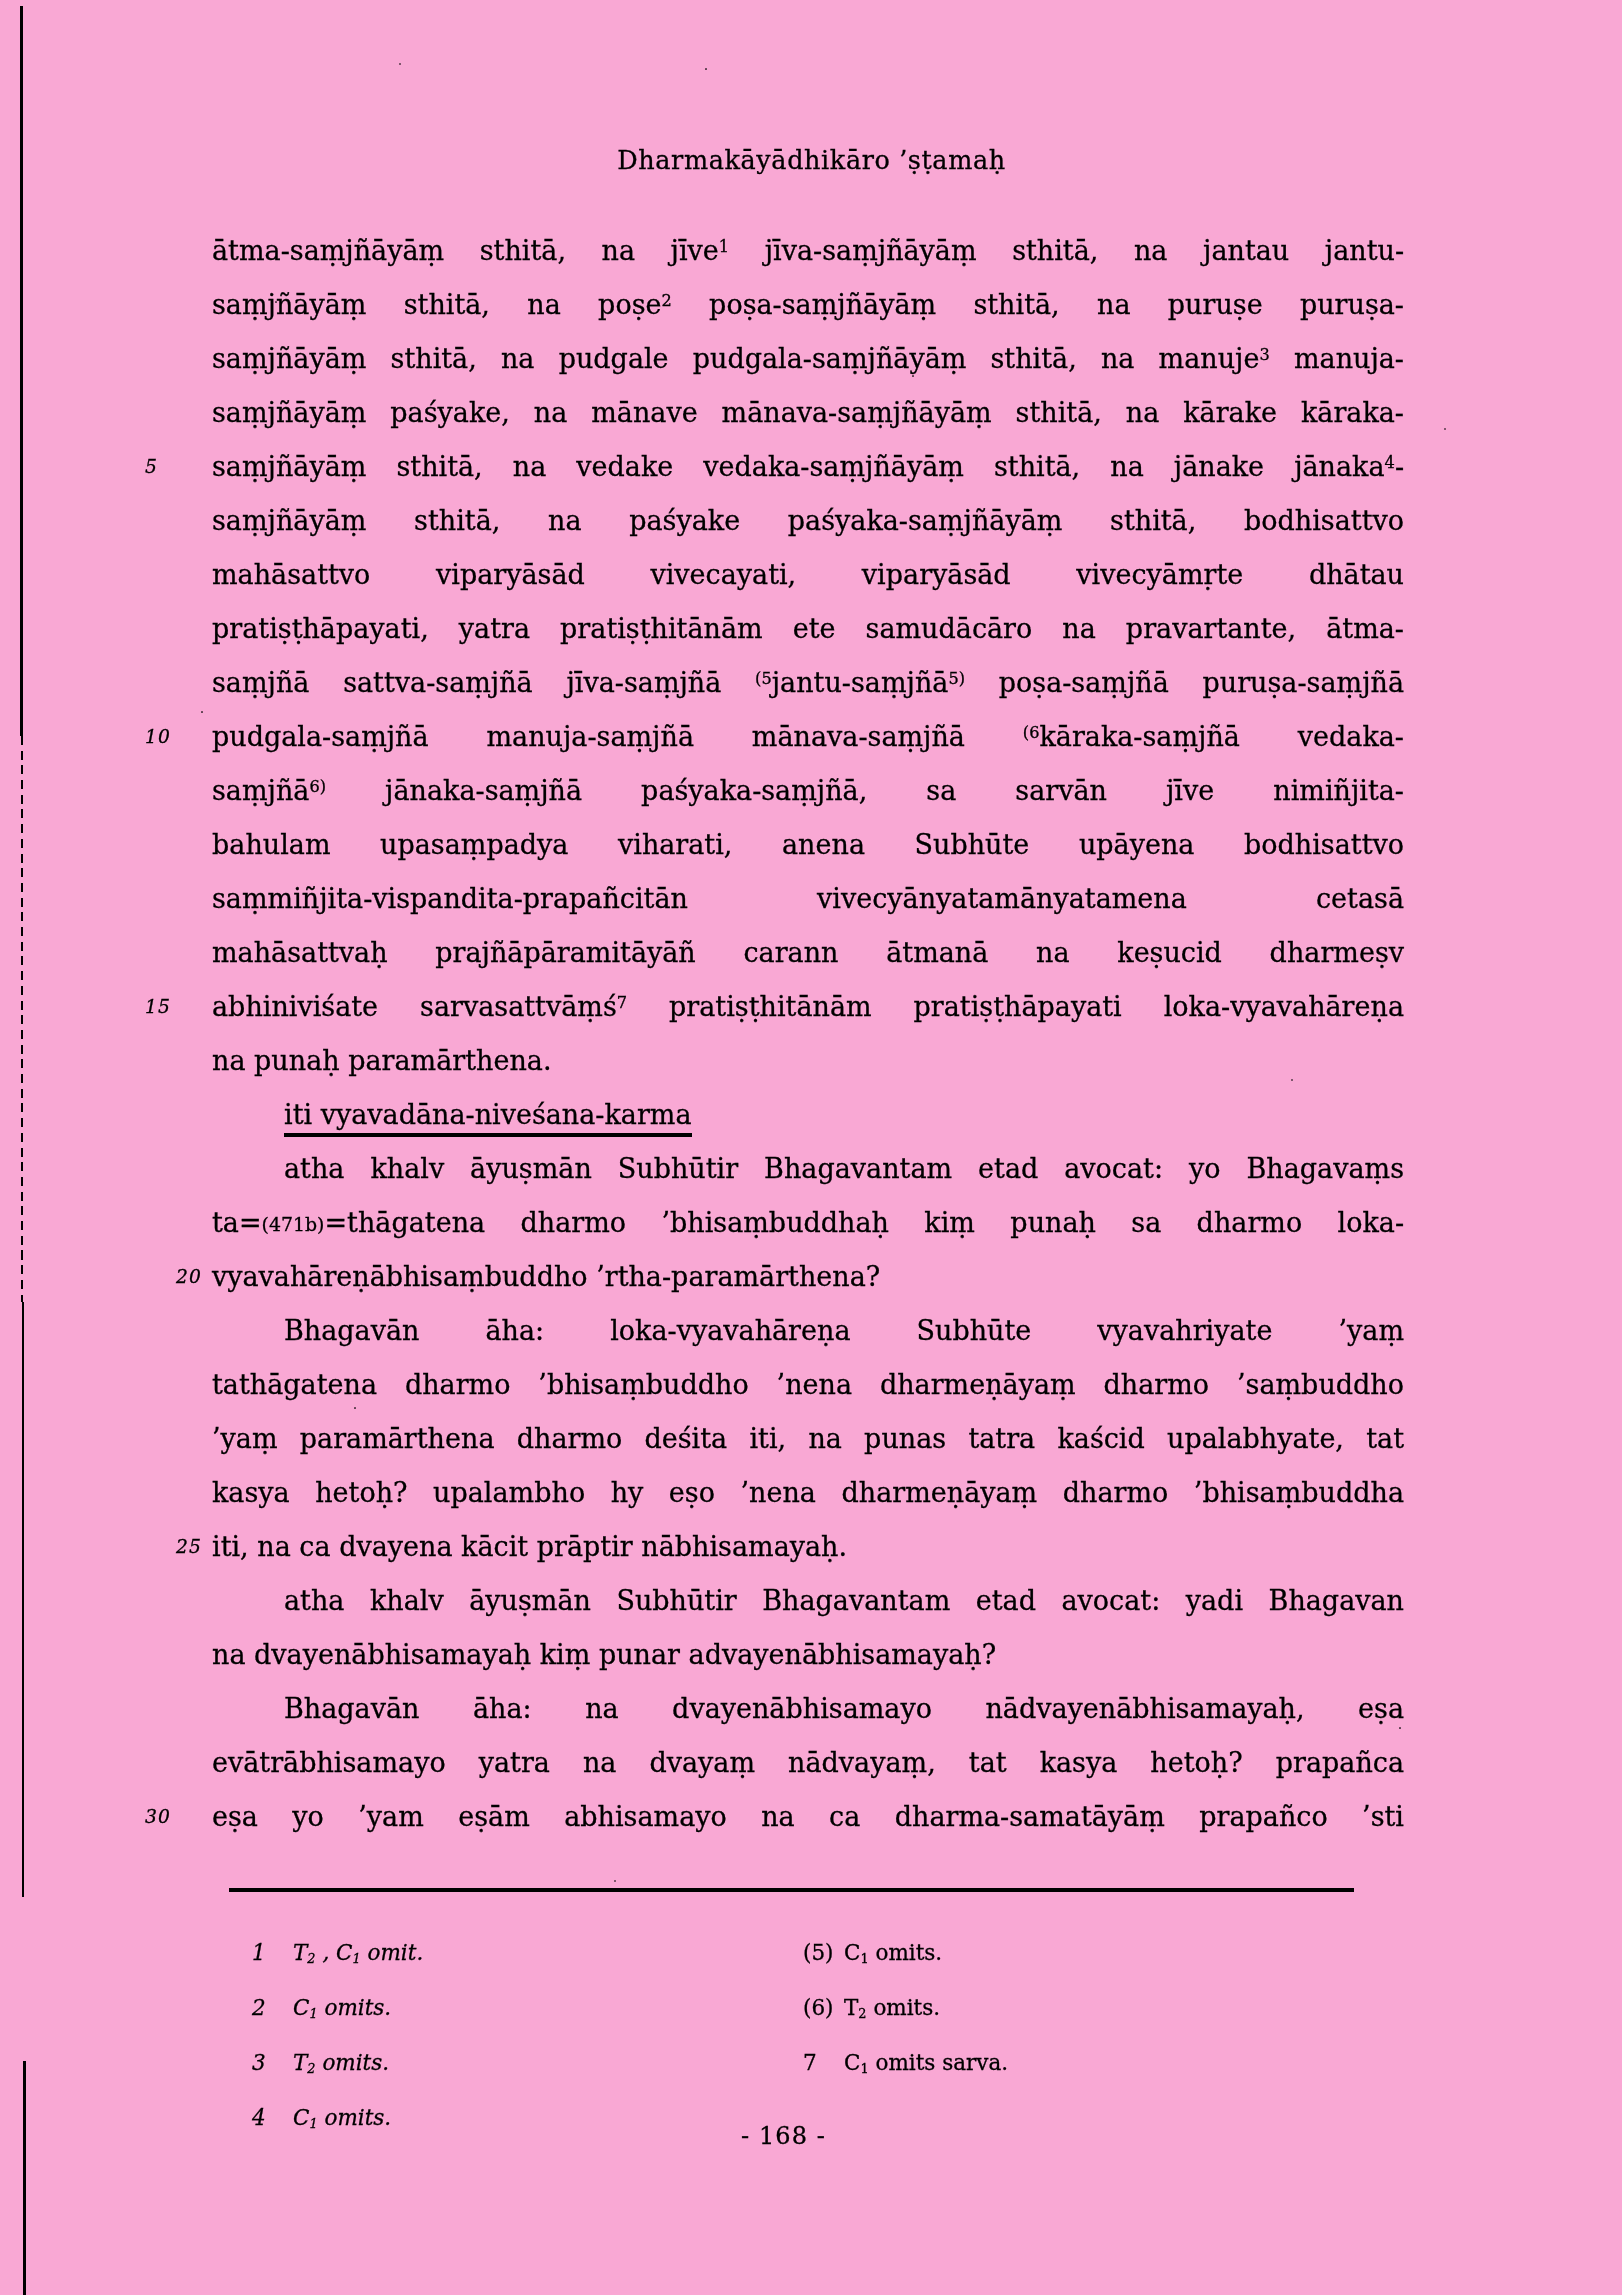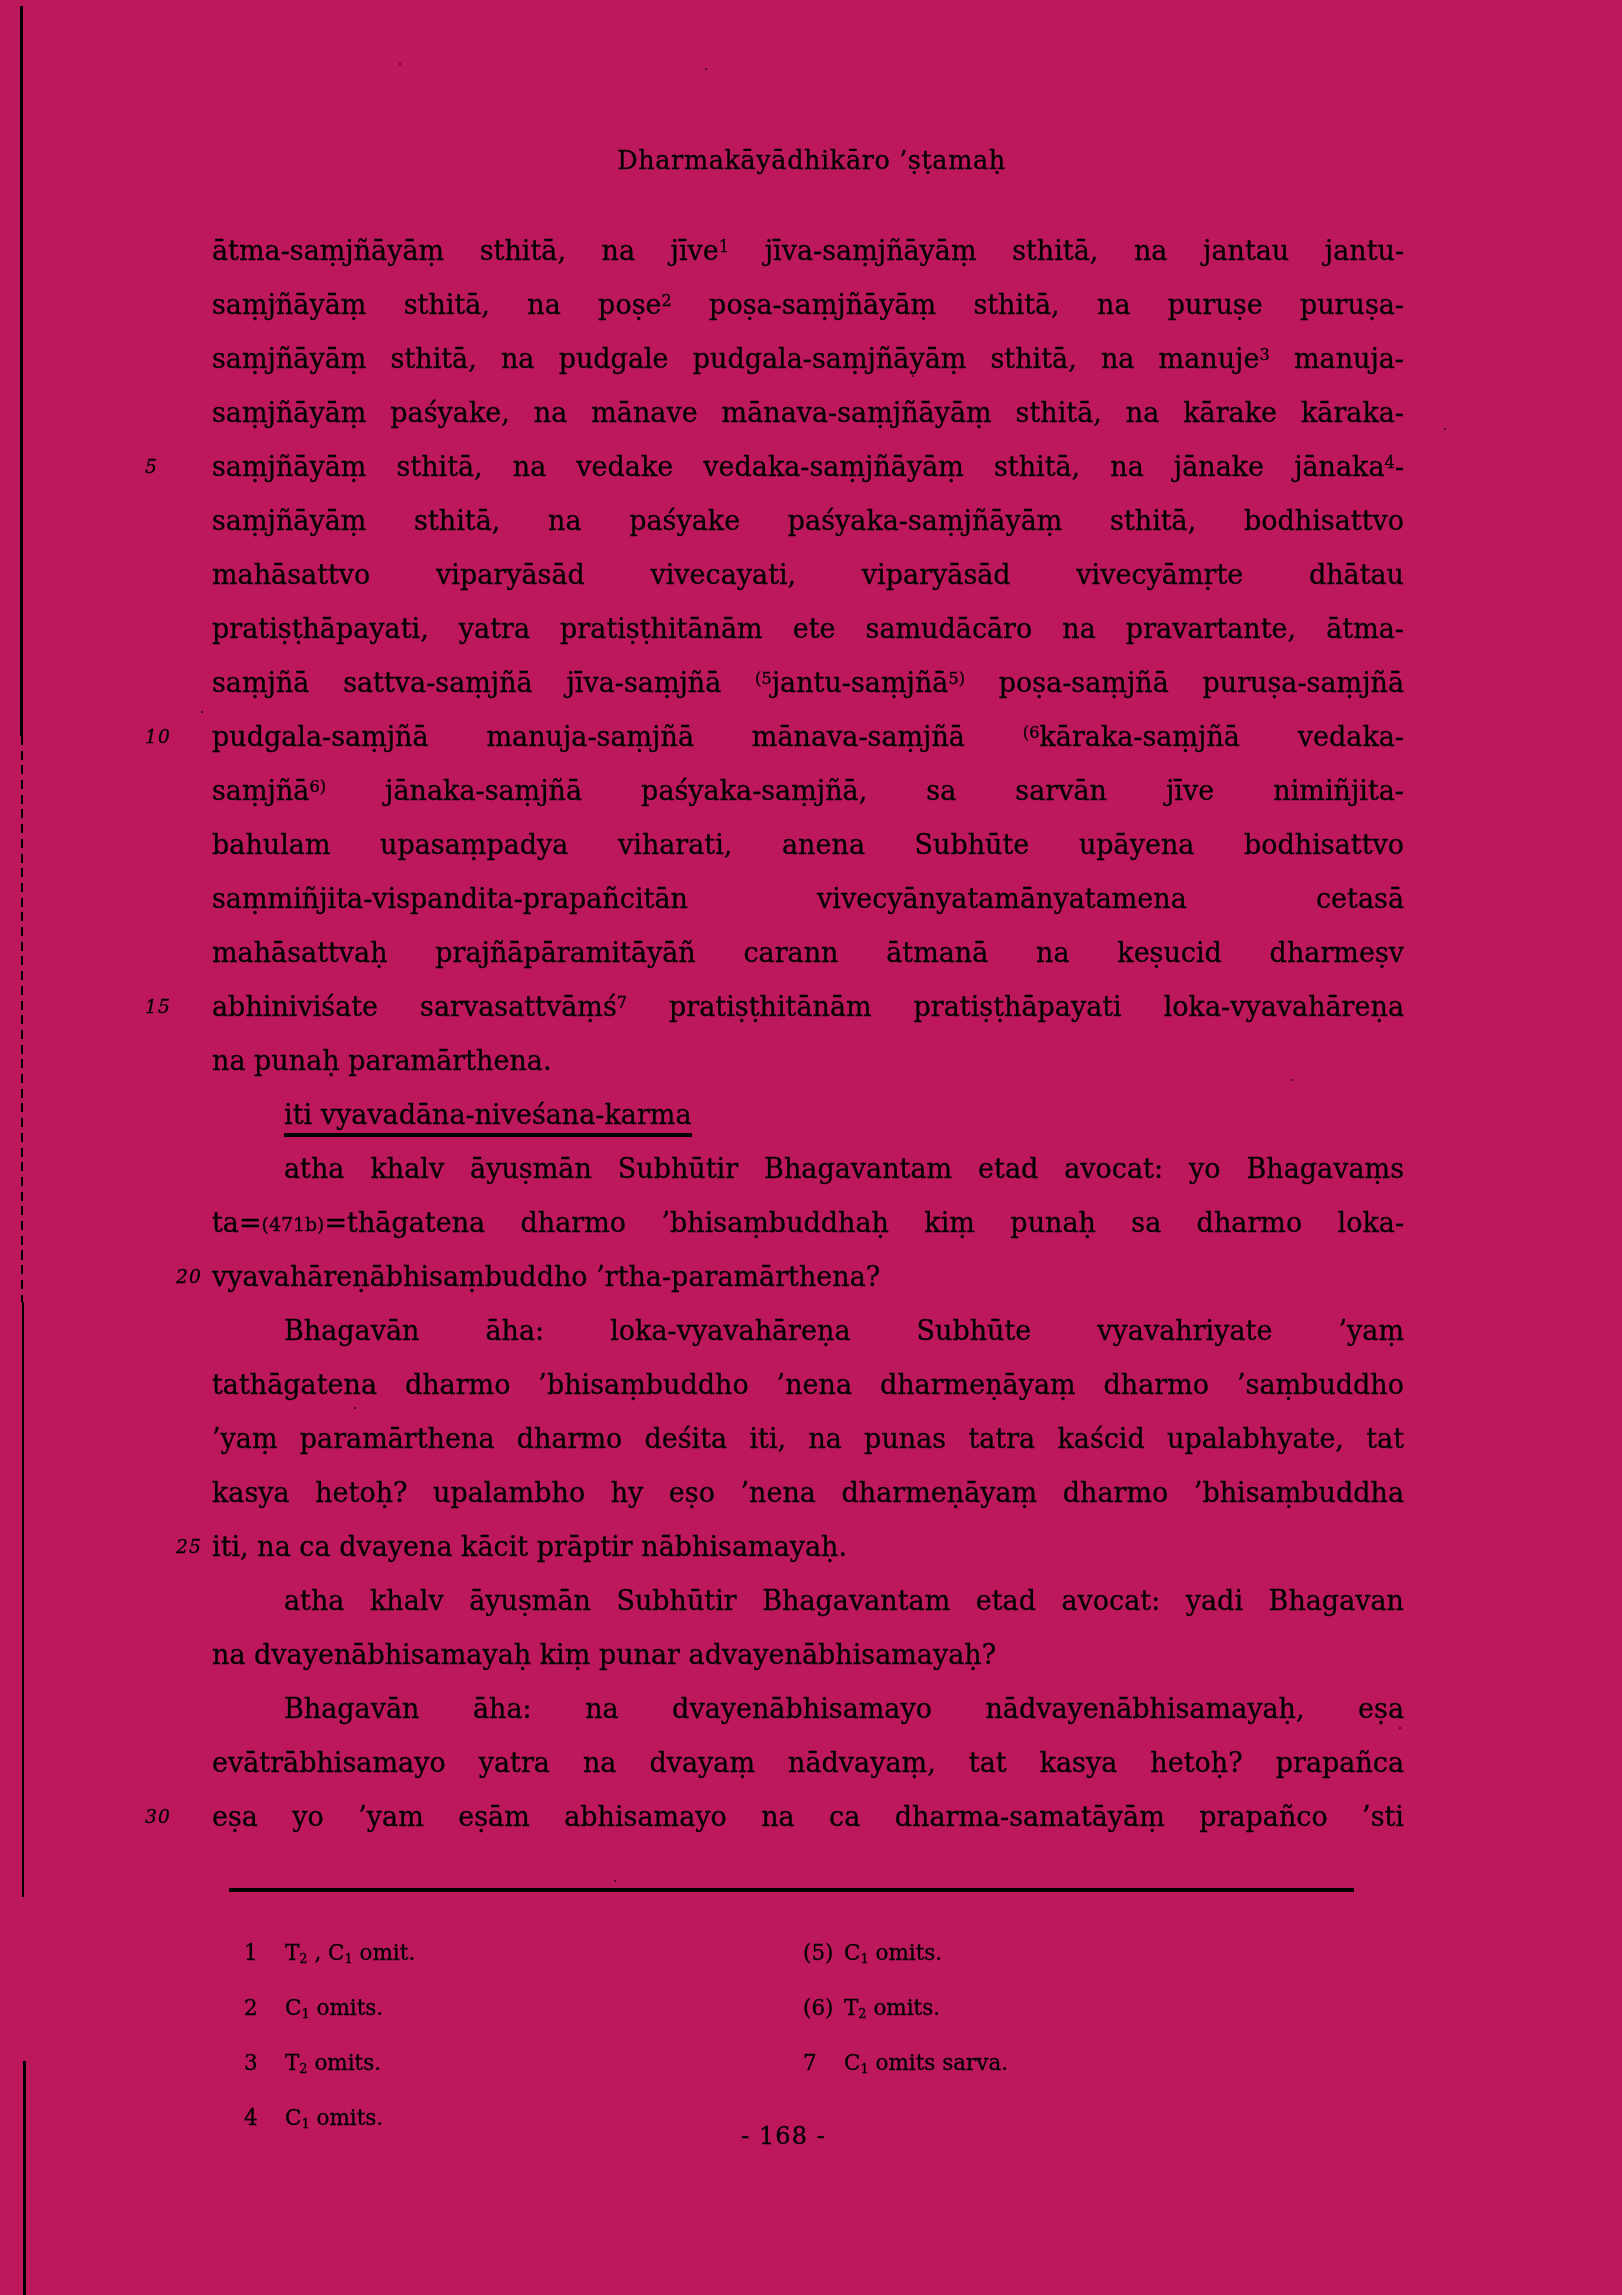--- a/index.html
+++ b/index.html
@@ -1,17 +1,17 @@
 <!DOCTYPE html>
 <html style="font-size:9px"><head>
 <meta charset="utf-8">
 <style>
   html,body{margin:0;padding:0;background:#ffffff;}
   .page{
-    position:relative;width:1623px;height:2295px;background:#be185d;
+    position:relative;width:1623px;height:2295px;background:#f9a8d4;
     font-family:"DejaVu Serif",serif;color:#000;overflow:hidden;
     -webkit-text-stroke:0.3px #000;
   }
   .header{
     position:absolute;top:145px;left:0;width:100%;text-align:center;
     font-size:25.5px;letter-spacing:0.6px;
   }
   .textblock{position:absolute;left:212px;top:224px;width:1192px;font-size:27px;}
   .line{position:relative;height:54px;line-height:54px;text-align:left;}
   .line.j{text-align:justify;text-align-last:justify;}
@@ -20,21 +20,21 @@
     position:absolute;left:-67px;top:0;width:57px;text-align:right;
     font-style:italic;font-size:18.7px;line-height:54px;letter-spacing:1.1px;
   }
   .ul{border-bottom:4.5px solid #000;padding-bottom:3px;}
   .sup{font-size:60%;position:relative;top:-0.5em;line-height:0;}
   .sub{font-size:60%;position:relative;top:0.25em;line-height:0;}
   .small{font-size:70%;position:relative;top:-0.06em;}
   .fnrule{position:absolute;left:229px;top:1888px;width:1125px;height:4px;background:#000;}
   .footnotes{position:absolute;left:212px;top:1925px;width:1192px;font-size:21.5px;}
   .fncol{position:absolute;top:0;}
-  .fn-left{left:32px;width:510px;}
+  .fn-left{left:40px;width:510px;font-style:italic;}
   .fn-right{left:591px;width:595px;}
   .fnrow{height:55px;line-height:55px;}
   .fn-num{display:inline-block;min-width:41px;}
   .pagenum{
     position:absolute;top:2122px;left:0;width:100%;text-align:center;
     font-size:24px;letter-spacing:1.1px;transform:translateX(-28px);
   }
   .scanline{position:absolute;background:#000;}
   #sl1{left:20.4px;top:5.7px;width:2.3px;height:730px;}
   #sl2{left:21px;top:736px;width:1.7px;height:566px;

